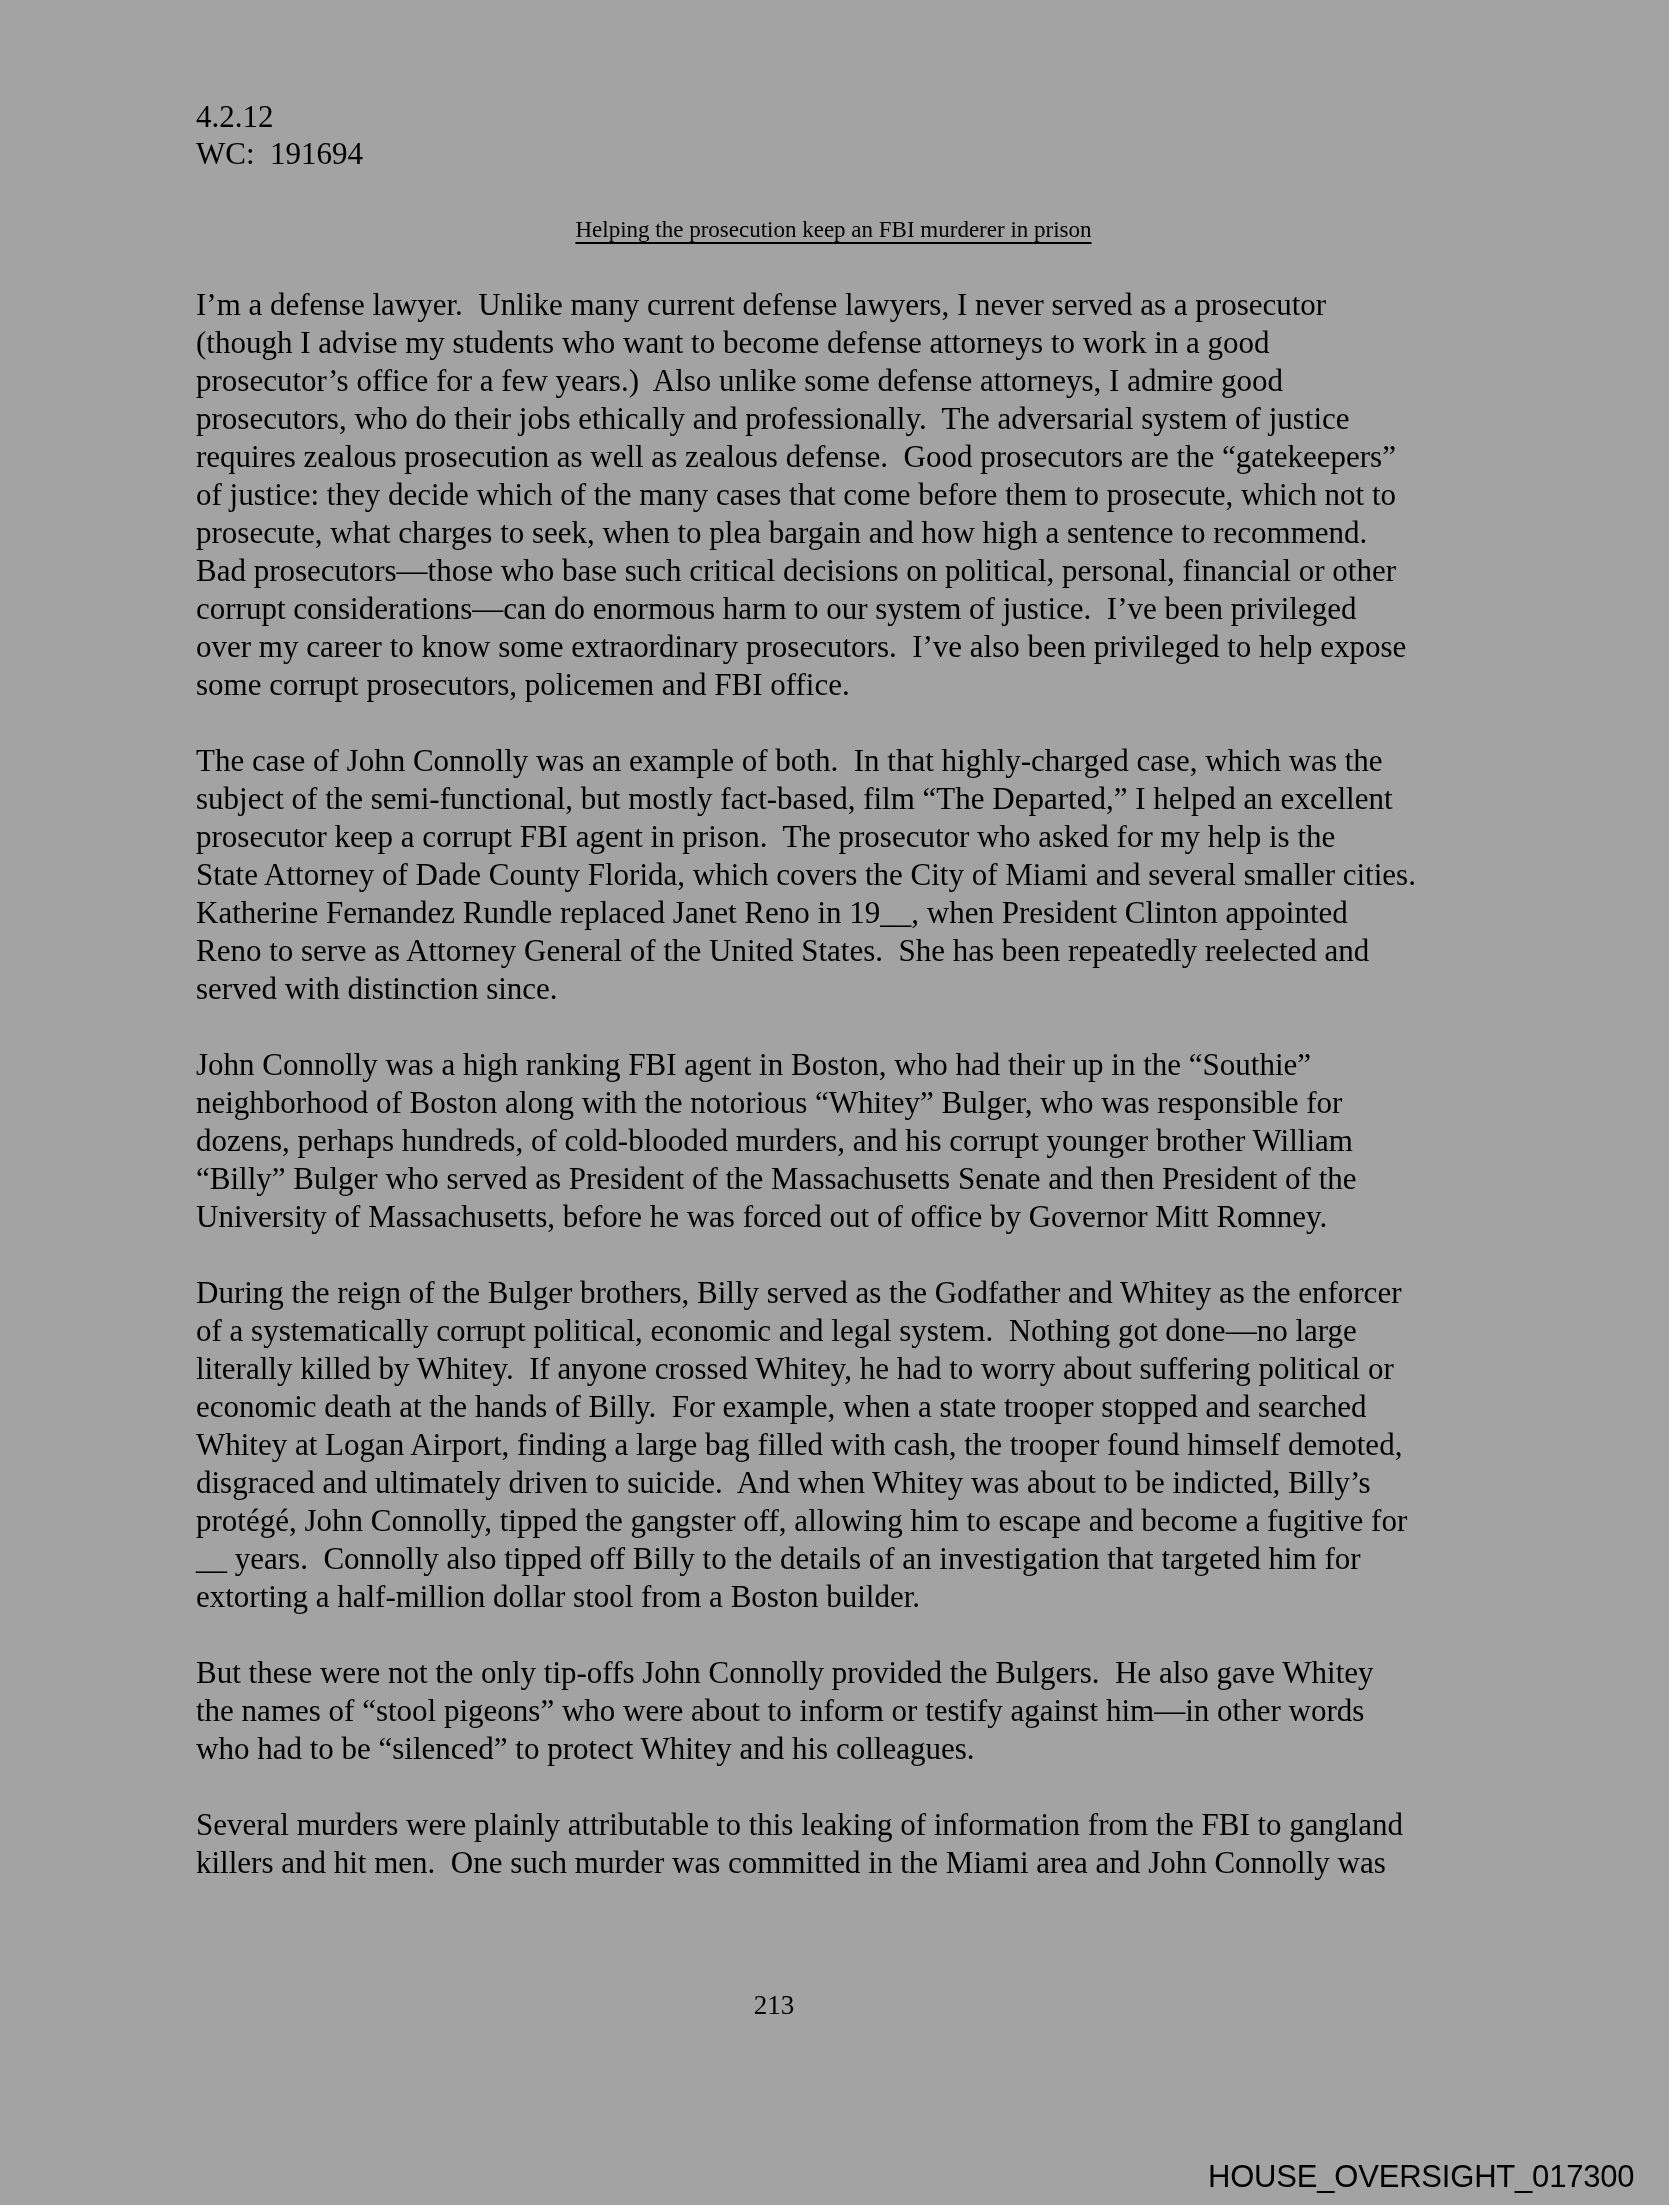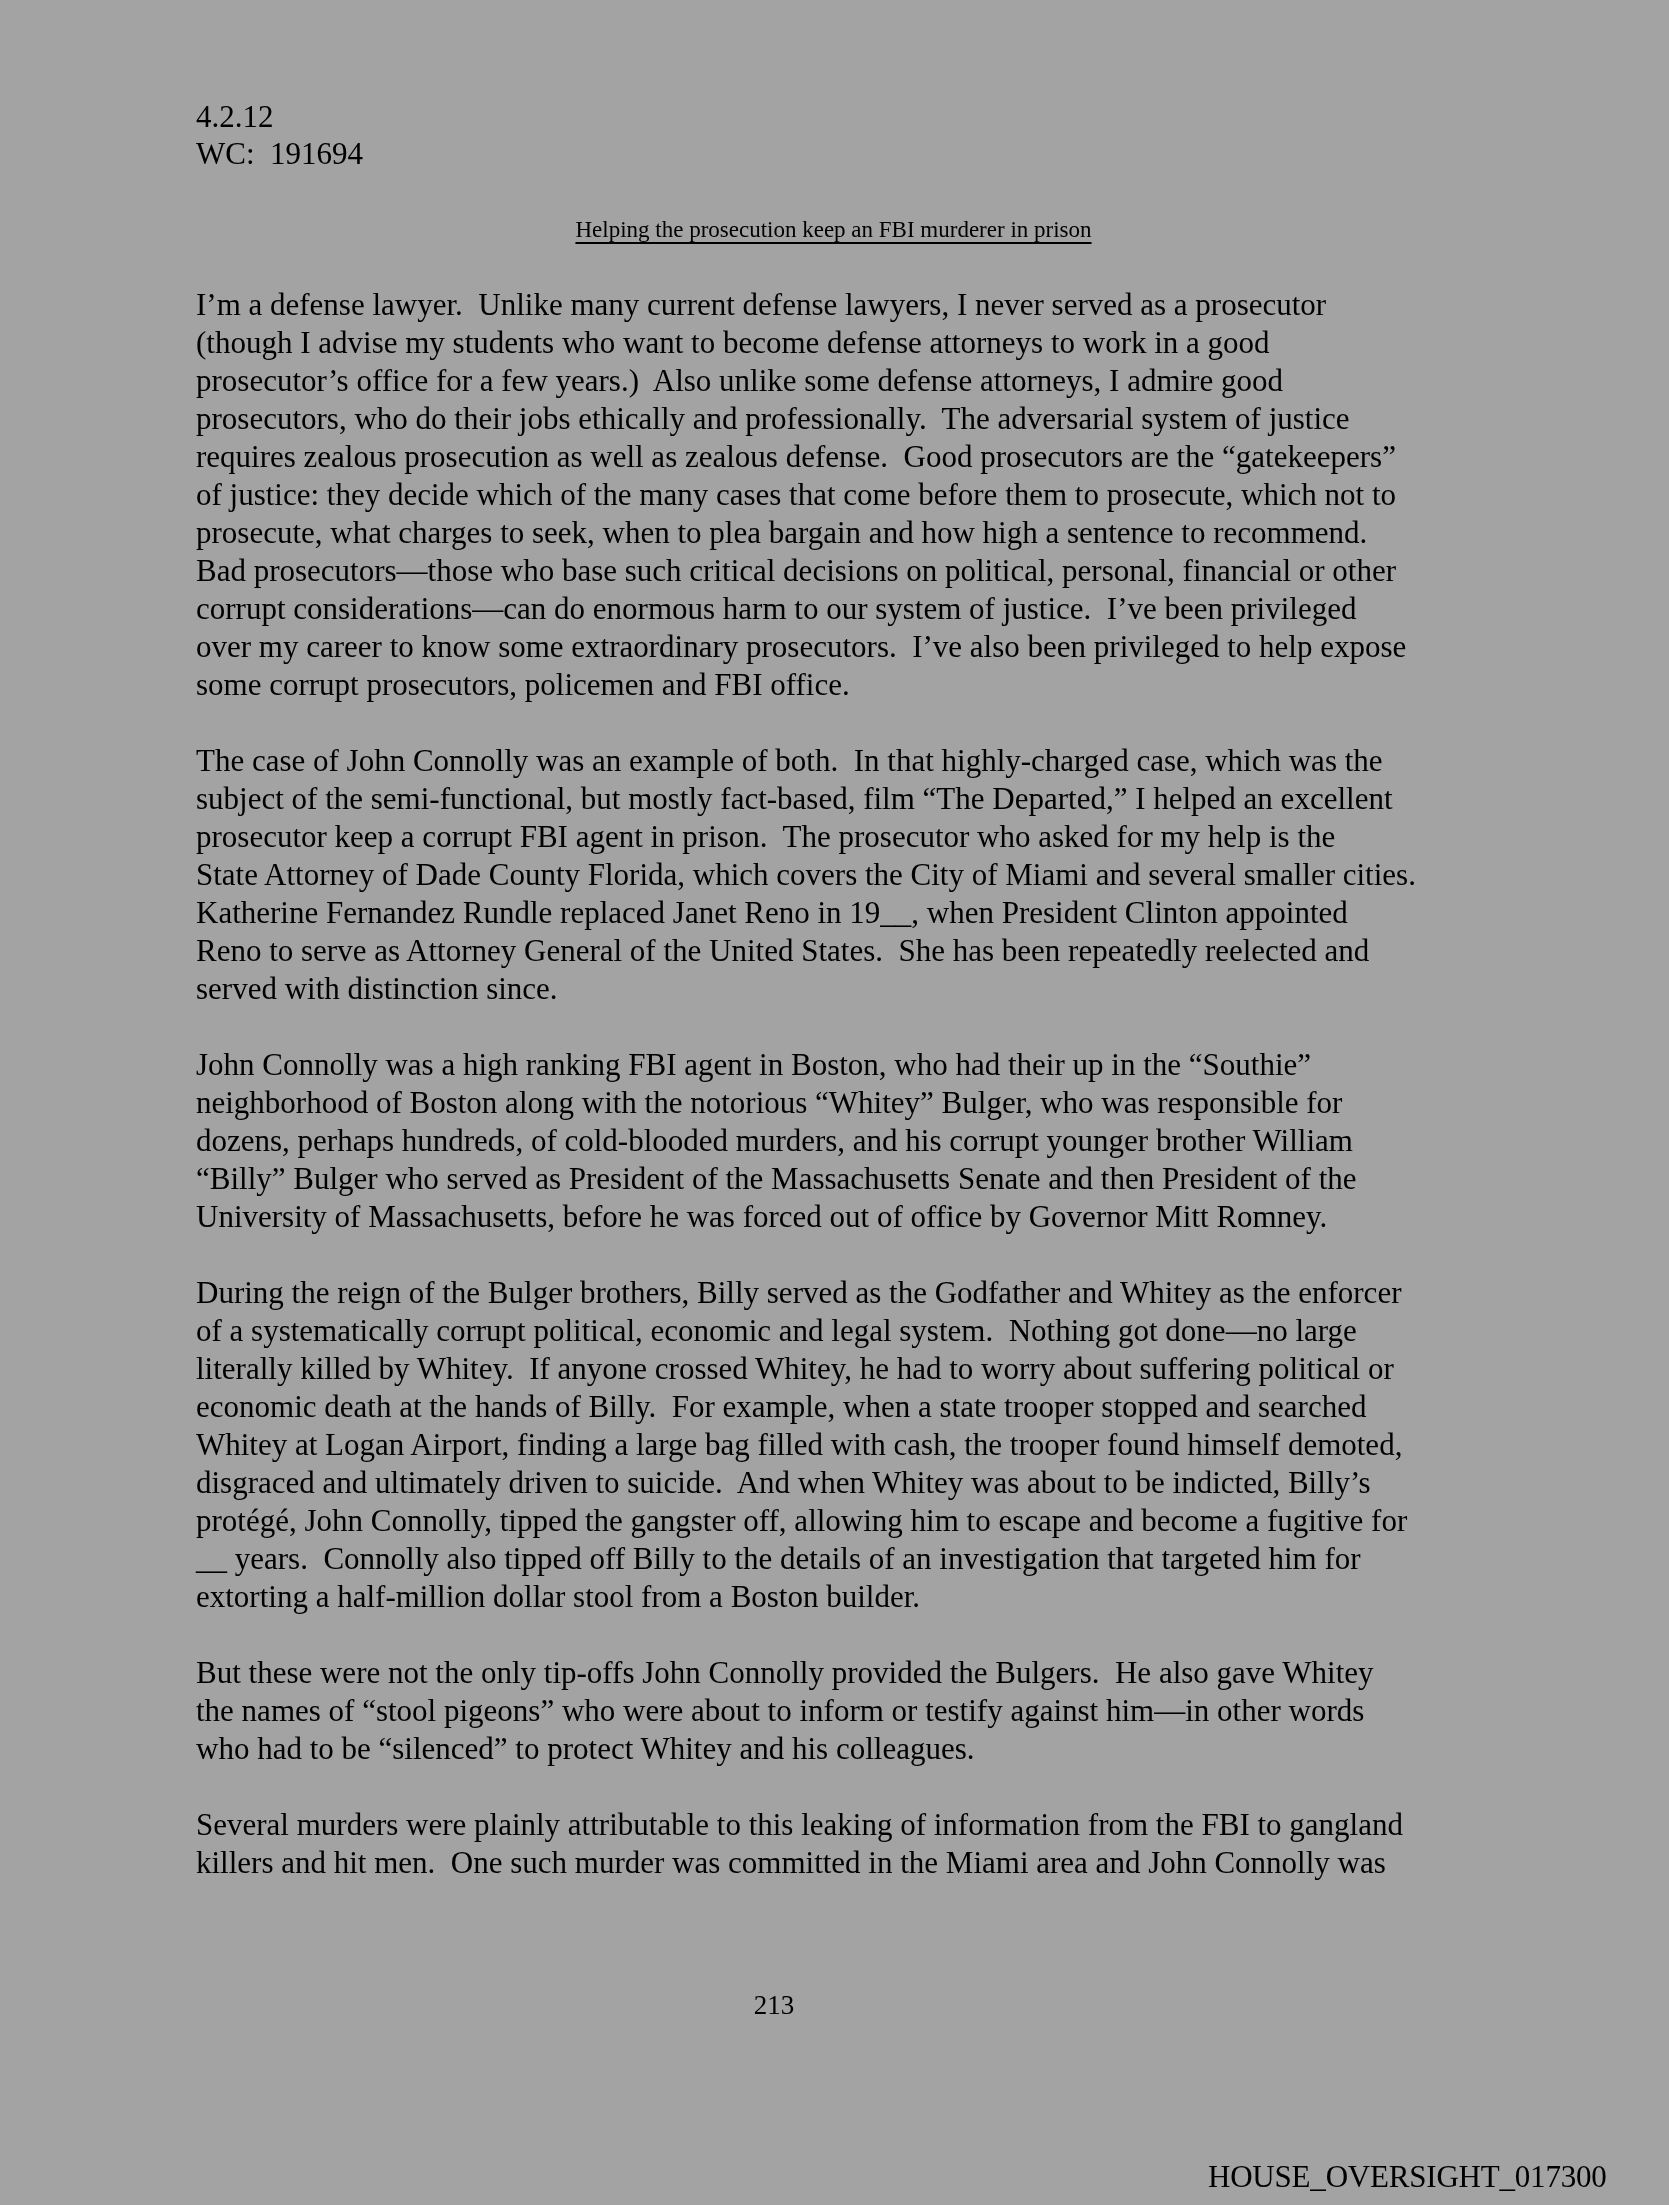--- a/index.html
+++ b/index.html
@@ -66,21 +66,21 @@
     top: 1987px;
     text-align: center;
     font-size: 27px;
     line-height: 37px;
     margin-left: 44px;
   }
   .bates {
     position: absolute;
     left: 1208px;
     top: 2158px;
-    font-family: Liberation Serif, serif;
+    font-family: Liberation Sans, sans-serif;
     font-size: 31px;
     line-height: 37px;
     white-space: pre;
     letter-spacing: -0.2px;
   }
 </style>
 </head>
 <body>
 
 <div class="page">

